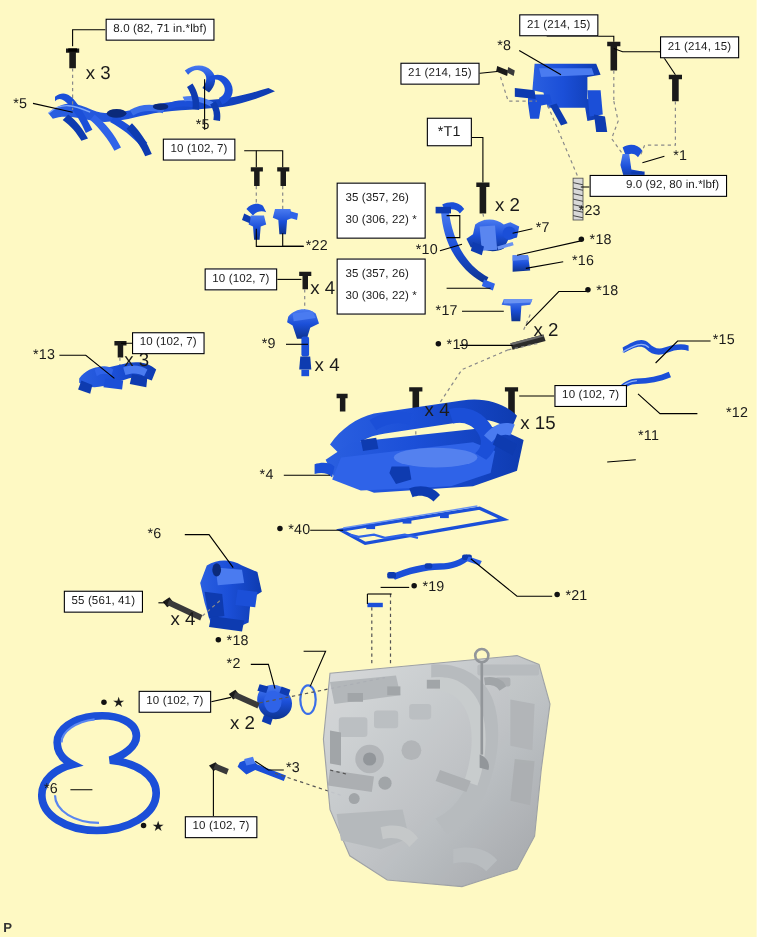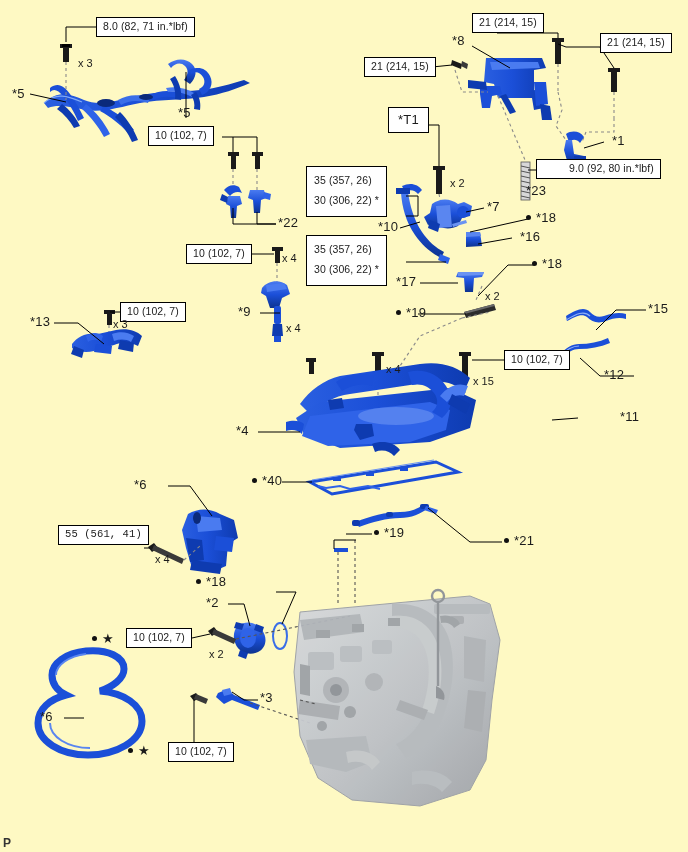--- a/index.html
+++ b/index.html
@@ -56,21 +56,21 @@
   }
   .star-mark{
     display:inline-block;
     margin-right:2px;
     font-size:13px;
     vertical-align:0px;
   }
   
   .qty{
     position:absolute;
-    font-size:11px;
+    font-size:17px;
     white-space:nowrap;
   }
   
   svg.overlay{
     position:absolute;
     left:0;top:0;
     width:688px;height:852px;
     pointer-events:none;
   }
   
@@ -508,21 +508,21 @@
   <div class="torque" style="left:186px; top:244px;">10 (102, 7)</div>
   <div class="torque" style="left:120px; top:302px;">10 (102, 7)</div>
   <div class="torque" style="left:504px; top:350px;">10 (102, 7)</div>
   <div class="torque" style="left:126px; top:628px;">10 (102, 7)</div>
   <div class="torque" style="left:168px; top:742px;">10 (102, 7)</div>
 
   <div class="torque" style="left:472px; top:13px;">21 (214, 15)</div>
   <div class="torque" style="left:600px; top:33px;">21 (214, 15)</div>
   <div class="torque" style="left:364px; top:57px;">21 (214, 15)</div>
   <div class="torque" style="left:536px; top:159px;padding-left:32px;">9.0 (92, 80 in.*lbf)</div>
-  <div class="torque" style="left:58px;  top:525px;font-family:Liberation Mono, monospace;">55 (561, 41)</div>
+  <div class="torque" style="left:58px;  top:537px;">55 (561, 41)</div>
 
   <div class="torque two" style="left:306px; top:166px;">
     <span>35 (357, 26)</span>
     <span>30 (306, 22) *</span>
   </div>
   <div class="torque two" style="left:306px; top:235px;">
     <span>35 (357, 26)</span>
     <span>30 (306, 22) *</span>
   </div>
 
@@ -543,23 +543,23 @@
   </div>
   <div class="ref" style="left:520px; top:229px;">*16</div>
   <div class="ref" style="left:532px; top:256px;">
     <span class="bullet"></span><span>*18</span>
   </div>
   <div class="ref" style="left:396px; top:274px;">*17</div>
   <div class="ref" style="left:396px; top:305px;">
     <span class="bullet"></span><span>*19</span>
   </div>
   <div class="ref" style="left:648px; top:301px;">*15</div>
-  <div class="ref" style="left:604px; top:367px;">*12</div>
+  <div class="ref" style="left:660px; top:367px;">*12</div>
   <div class="ref" style="left:236px; top:423px;">*4</div>
-  <div class="ref" style="left:580px; top:409px;margin-left:40px;">*11</div>
+  <div class="ref" style="left:580px; top:388px;">*11</div>
   <div class="ref" style="left:252px; top:473px;">
     <span class="bullet"></span><span>*40</span>
   </div>
   <div class="ref" style="left:134px; top:477px;">*6</div>
   <div class="ref" style="left:374px; top:525px;">
     <span class="bullet"></span><span>*19</span>
   </div>
   <div class="ref" style="left:504px; top:533px;">
     <span class="bullet"></span><span>*21</span>
   </div>

